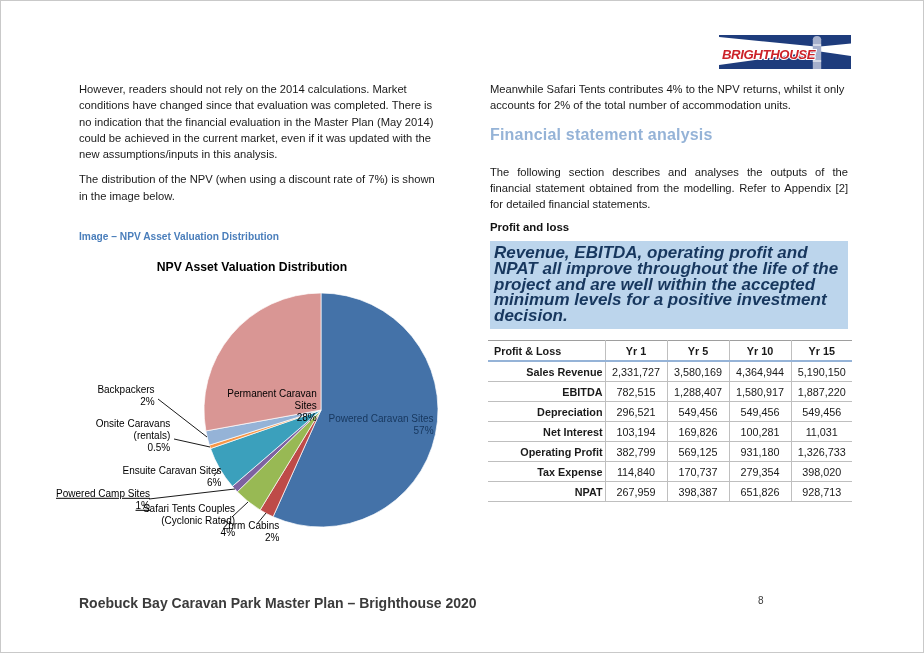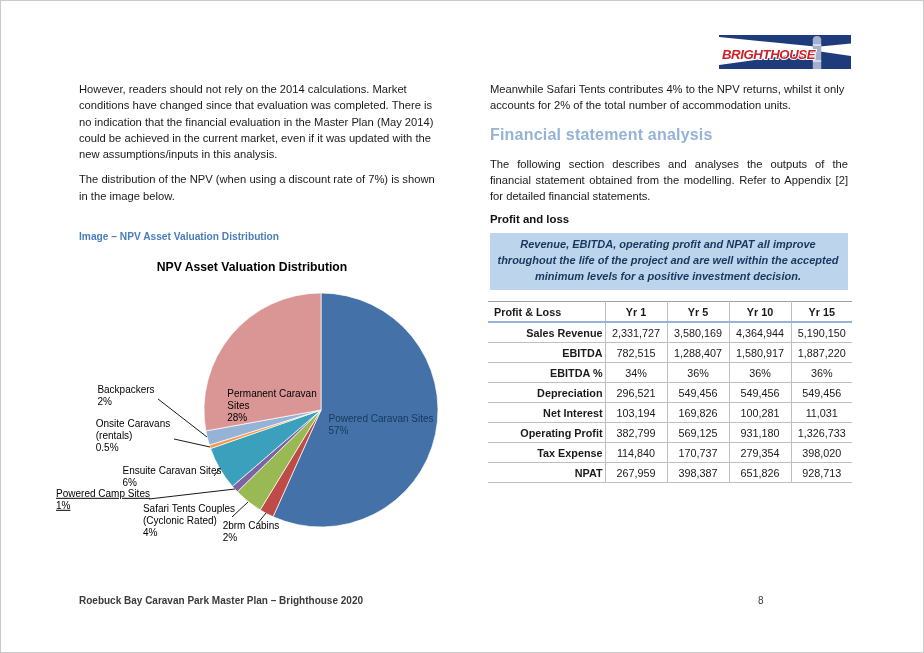--- a/index.html
+++ b/index.html
@@ -7,42 +7,42 @@
 
   
   .logo{position:absolute;left:718px;top:30px;width:132px;height:42px;}
 
   
   .col-left{position:absolute;left:78px;top:80px;width:358px;}
   .col-right{position:absolute;left:489px;top:80px;width:358px;}
   .body-p{font-size:11.2px;line-height:16.3px;margin:0 0 9px 0;}
   .just{text-align:justify;}
   .caption{margin-top:27px;font-size:10.2px;font-weight:bold;color:#4a7ebb;}
-  .h-section{margin:12px 0 12px 0;font-size:16px;font-weight:bold;color:#95b3d7;letter-spacing:.2px;}
+  .h-section{margin:12px 0 20px 0;font-size:16px;font-weight:bold;color:#95b3d7;letter-spacing:.2px;}
   .h-sub{margin:4px 0 8px 0;font-size:11.4px;font-weight:bold;color:#111;}
-  .callout{background:#bcd5ec;color:#17375e;font-weight:bold;font-style:italic;font-size:11px;line-height:15.6px;padding:4px 6px 6px 4px;margin:0 0 11px 0;text-align:center;}
+  .callout{background:#bcd5ec;color:#17375e;font-weight:bold;font-style:italic;font-size:17px;line-height:15.6px;padding:4px 6px 6px 4px;margin:0 0 11px 0;}
 
   
   .pnl{border-collapse:collapse;table-layout:fixed;width:364px;margin-left:-2px;border-top:1px solid #9e9e9e;}
   .pnl th,.pnl td{font-size:10.8px;padding:3.5px 2px;border-left:1px solid #bfbfbf;vertical-align:middle;}
   .pnl th:first-child,.pnl td:first-child{border-left:none;}
   .pnl thead th{font-weight:bold;border-bottom:2px solid #95b3d7;text-align:center;}
   .pnl thead th.lbl{text-align:left;padding-left:6px;}
   .pnl tbody tr{border-bottom:1px solid #bfbfbf;}
   .pnl tbody th{font-weight:bold;text-align:right;padding-left:6px;}
   .pnl tbody td{text-align:center;font-weight:normal;}
 
   
   .chart{position:absolute;left:60px;top:255px;width:410px;height:310px;}
   .chart-title{position:absolute;left:0;top:4px;width:382px;text-align:center;font-size:12.2px;font-weight:bold;color:#000;}
   .chart svg{position:absolute;left:0;top:0;}
-  .plabel{position:absolute;transform:translate(-50%,-50%);text-align:left;font-size:10px;line-height:12.2px;color:#000;white-space:nowrap;}
-
-  
-  .footer-left{position:absolute;left:78px;top:594px;font-size:10px;font-weight:bold;color:#3b3b3b;}
+  .plabel{position:absolute;transform:translate(-50%,-50%);text-align:right;font-size:10px;line-height:12.2px;color:#000;white-space:nowrap;}
+
+  
+  .footer-left{position:absolute;left:78px;top:594px;font-size:14px;font-weight:bold;color:#3b3b3b;}
   .footer-page{position:absolute;left:757px;top:594px;font-size:10px;color:#3b3b3b;}
 </style>
 </head>
 <body>
 
 <div class="page">
 
   <div class="logo">
     <svg width="132" height="42" viewBox="0 0 132 42">
       <rect x="0" y="4" width="132" height="34" fill="#1e3c7c"></rect>
@@ -151,27 +151,20 @@
             <td>5,190,150</td>
           </tr>
           <tr>
             <th>EBITDA</th>
             <td>782,515</td>
             <td>1,288,407</td>
             <td>1,580,917</td>
             <td>1,887,220</td>
           </tr>
           <tr>
-            <th>EBITDA %</th>
-            <td>34%</td>
-            <td>36%</td>
-            <td>36%</td>
-            <td>36%</td>
-          </tr>
-          <tr>
             <th>Depreciation</th>
             <td>296,521</td>
             <td>549,456</td>
             <td>549,456</td>
             <td>549,456</td>
           </tr>
           <tr>
             <th>Net Interest</th>
             <td>103,194</td>
             <td>169,826</td>

